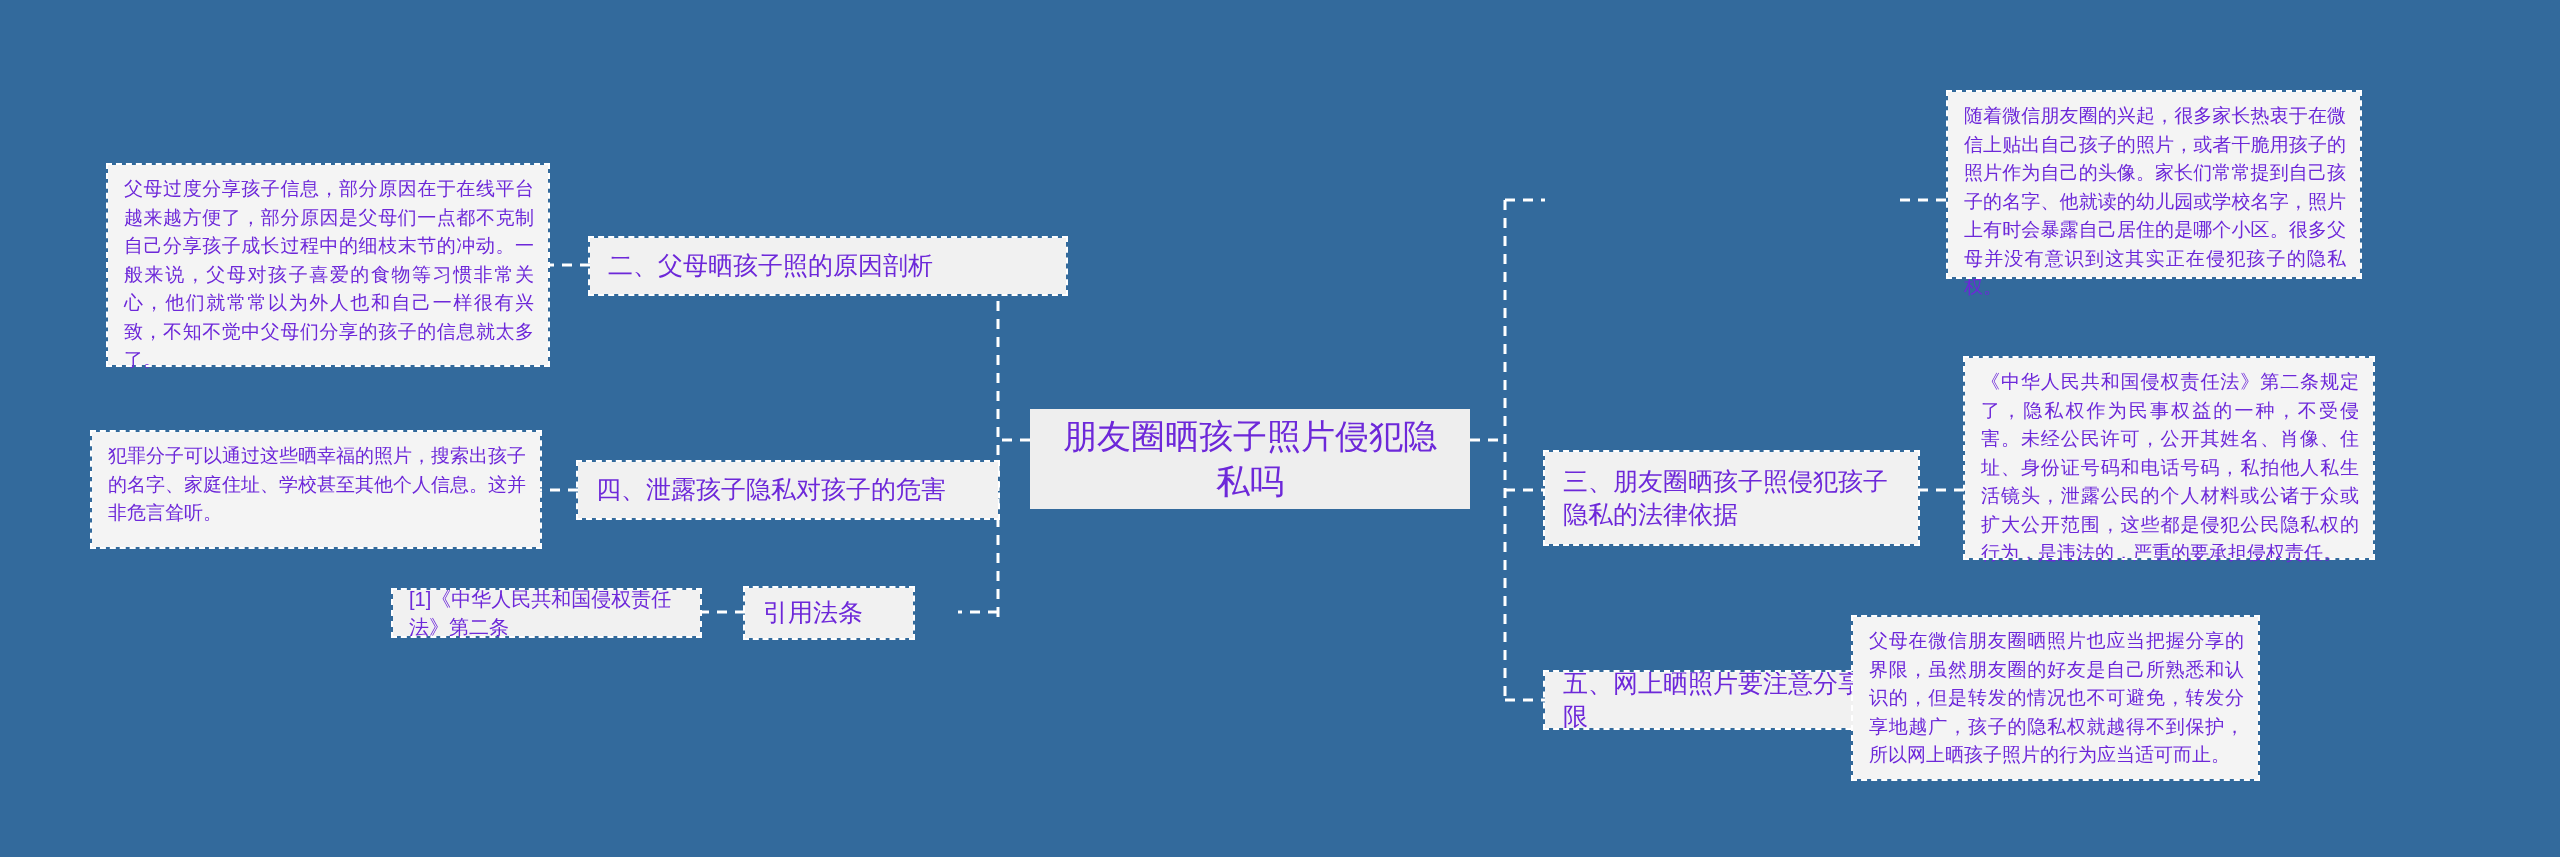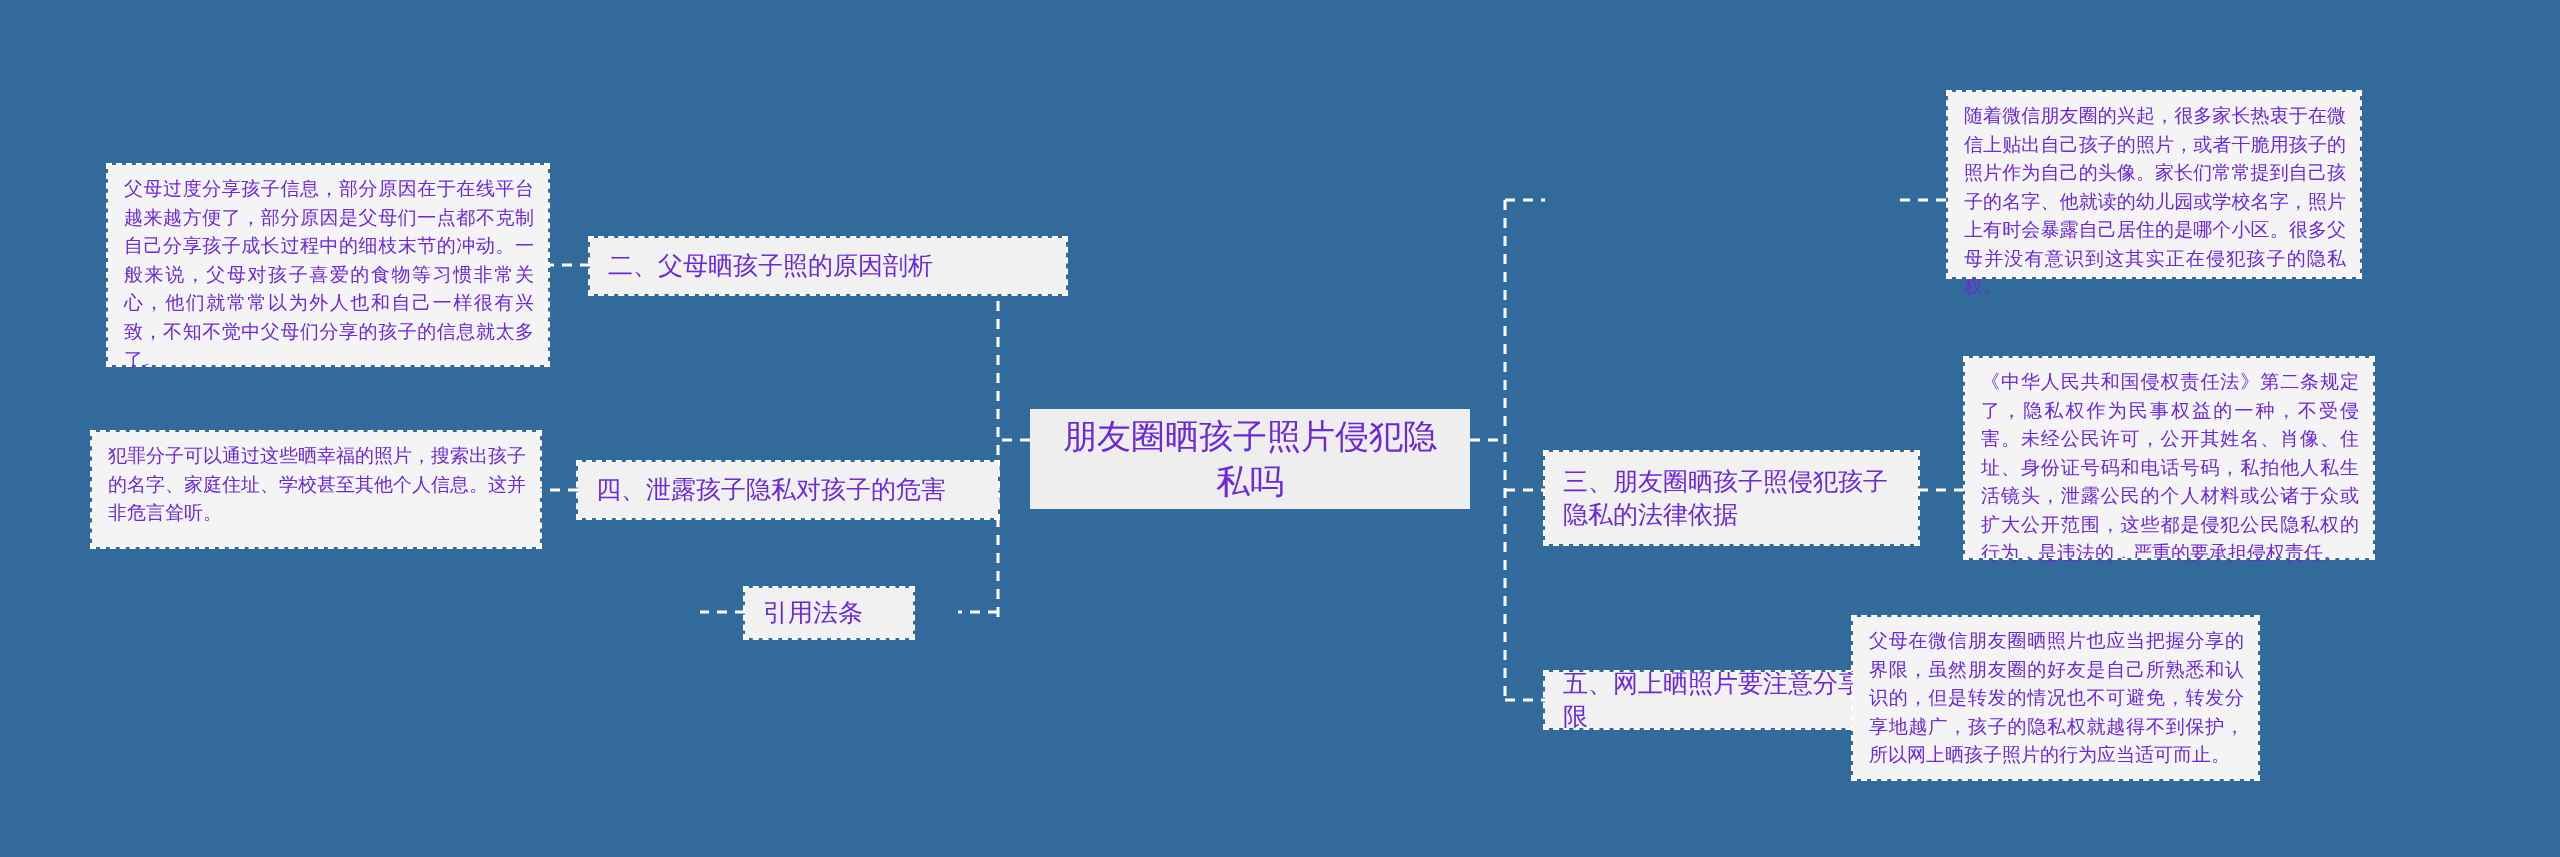--- a/index.html
+++ b/index.html
@@ -125,14 +125,17 @@
   <div class="node branch" style="left:578px;top:462px;width:420px;height:56px;">
     <span>四、泄露孩子隐私对孩子的危害</span>
   </div>
   <div class="node leaf" style="left:92px;top:432px;width:448px;height:115px;">
     <span>犯罪分子可以通过这些晒幸福的照片，搜索出孩子的名字、家庭住址、学校甚至其他个人信息。这并非危言耸听。</span>
   </div>
 
   <div class="node branch" style="left:745px;top:588px;width:168px;height:50px;justify-content:flex-start;">
     <span>引用法条</span>
   </div>
+  <div class="node small" style="left:393px;top:590px;width:307px;height:46px;">
+    <span>[1]《中华人民共和国侵权责任法》第二条</span>
+  </div>
 
 </div>
 
 </body></html>

